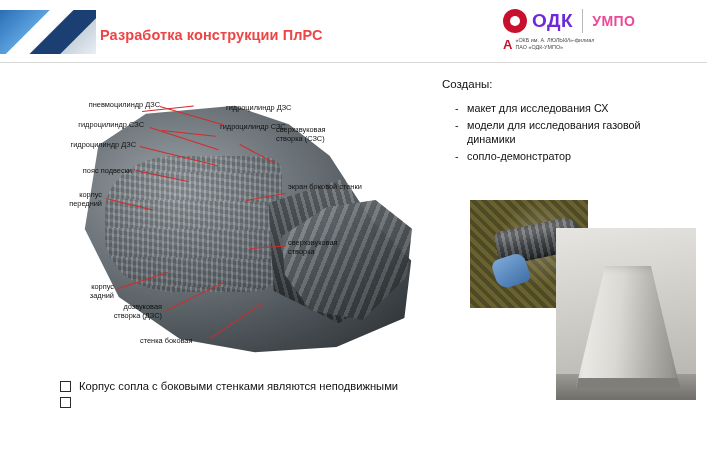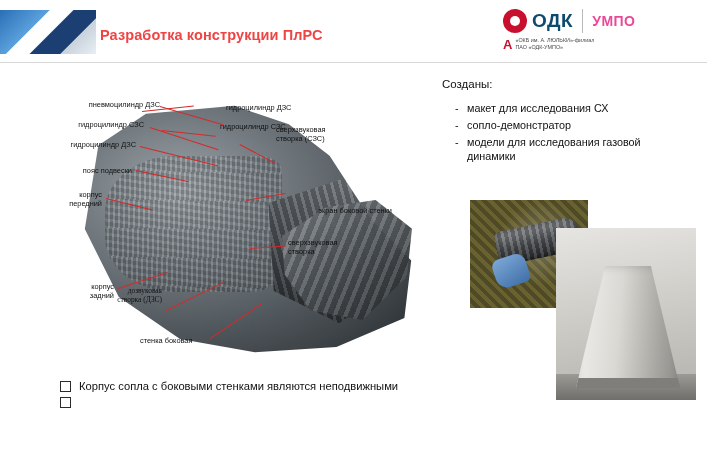--- a/index.html
+++ b/index.html
@@ -67,21 +67,21 @@
     content: "";
     position: absolute;
     left: 7px; top: 7px;
     width: 10px; height: 10px;
     border-radius: 50%;
     background: #ffffff;
   }
   .odk-text {
     font-size: 19px;
     font-weight: bold;
-    color: #0c4a6e;
+    color: #6d28d9;
     letter-spacing: 0.5px;
   }
   .logo-sep {
     width: 1px;
     height: 24px;
     background: #b9b9b9;
     margin: 0 9px;
   }
   .umpo-text {
     font-size: 14px;
@@ -342,36 +342,36 @@
   <div class="lbl" style="left:42px;  top:30px;  width:104px;">пневмоцилиндр ДЗС</div>
   <div class="lbl lft" style="left:212px; top:33px;  width:100px;">гидроцилиндр ДЗС</div>
   <div class="lbl" style="left:26px;  top:50px;  width:104px;">гидроцилиндр СЗС</div>
   <div class="lbl lft" style="left:206px; top:52px;  width:100px;">гидроцилиндр СЗС</div>
   <div class="lbl" style="left:18px;  top:70px;  width:104px;">гидроцилиндр ДЗС</div>
   <div class="lbl lft" style="left:262px; top:55px;  width:74px;">сверхзвуковая
 створка (СЗС)</div>
   <div class="lbl" style="left:34px;  top:96px;  width:84px;">пояс подвески</div>
   <div class="lbl" style="left:32px;  top:120px; width:56px;">корпус
 передний</div>
-  <div class="lbl lft" style="left:274px; top:136px; width:104px;text-align:right;">экран боковой стенки</div>
+  <div class="lbl lft" style="left:274px; top:112px; width:104px;">экран боковой стенки</div>
   <div class="lbl lft" style="left:274px; top:168px; width:74px;">сверхзвуковая
 створка</div>
   <div class="lbl" style="left:50px;  top:212px; width:50px;">корпус
 задний</div>
-  <div class="lbl" style="left:76px;  top:216px; width:72px;font-family:Liberation Serif, serif;">дозвуковая
+  <div class="lbl" style="left:76px;  top:232px; width:72px;">дозвуковая
 створка (ДЗС)</div>
   <div class="lbl lft" style="left:126px; top:266px; width:86px;">стенка боковая</div>
 </div>
 
 <div class="right-text">
   <div class="right-title">Созданы:</div>
   <ul class="dash-list">
     <li>макет для исследования СХ</li>
+    <li>модели для  исследования газовой динамики</li>
     <li>сопло-демонстратор</li>
-    <li>модели для  исследования газовой динамики</li>
   </ul>
 </div>
 
 <div class="photo-a">
   <div class="tube"></div>
   <div class="glove"></div>
 </div>
 
 <div class="photo-b">
   <div class="floor"></div>

